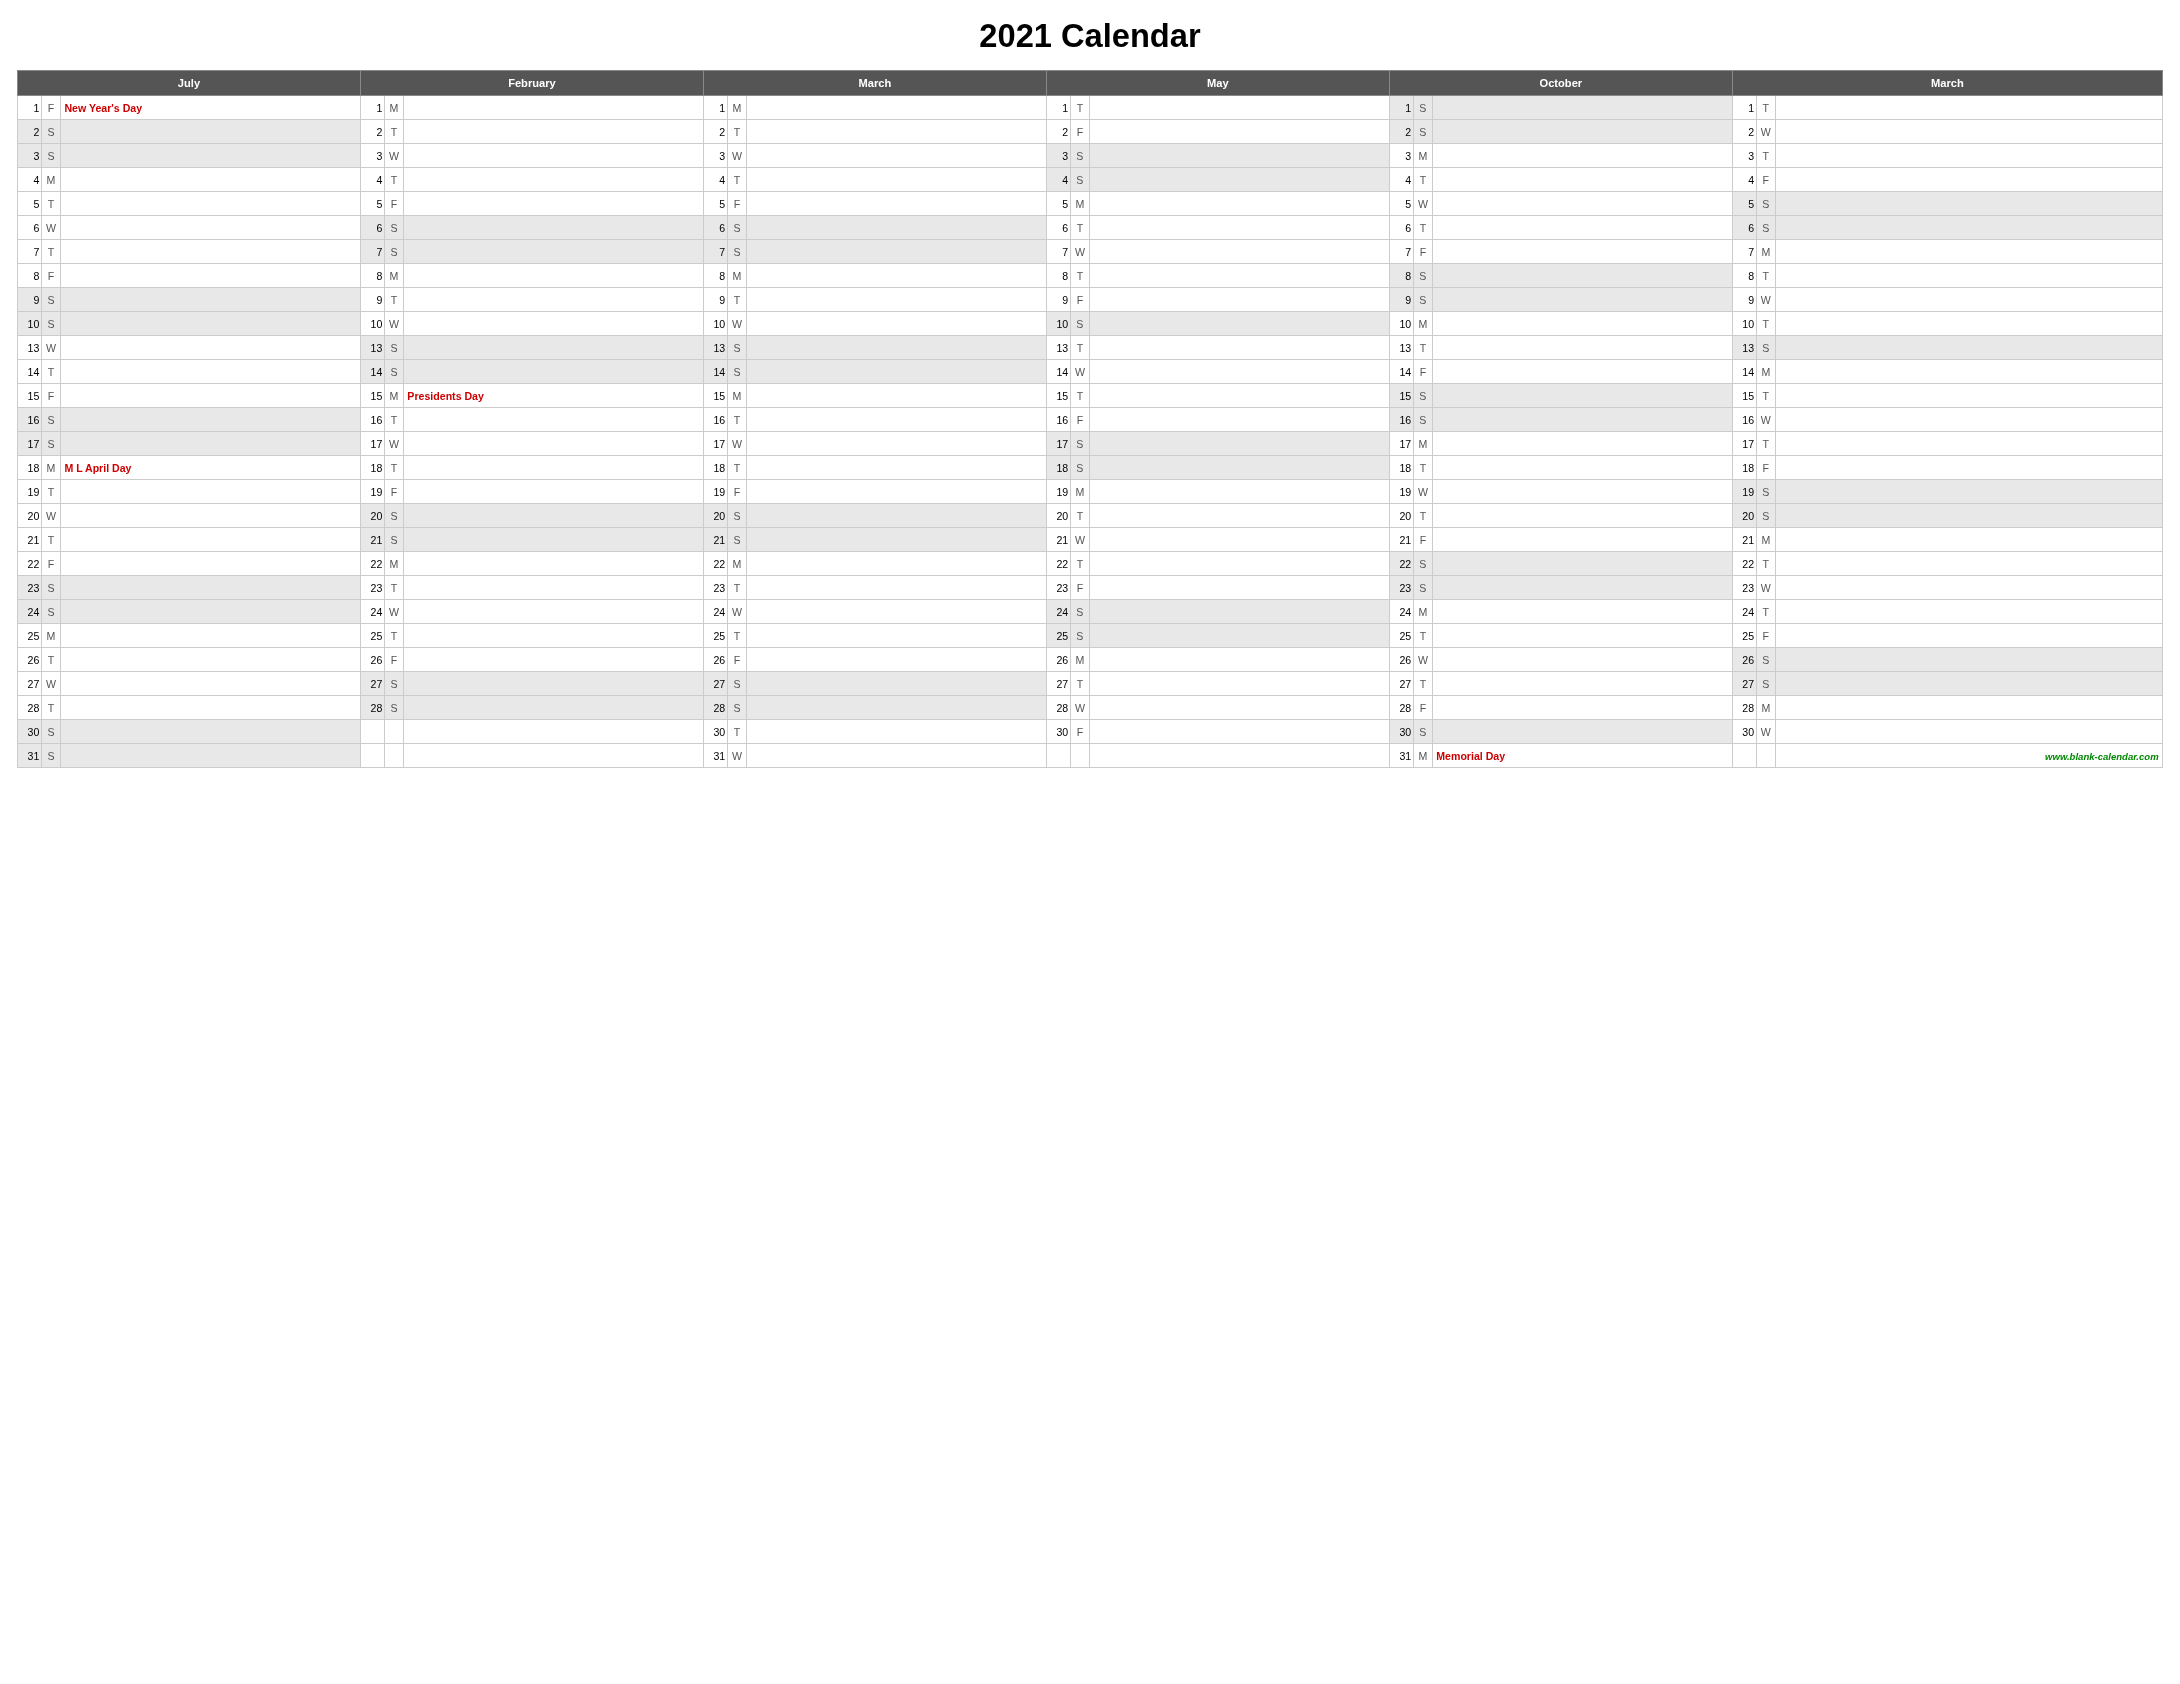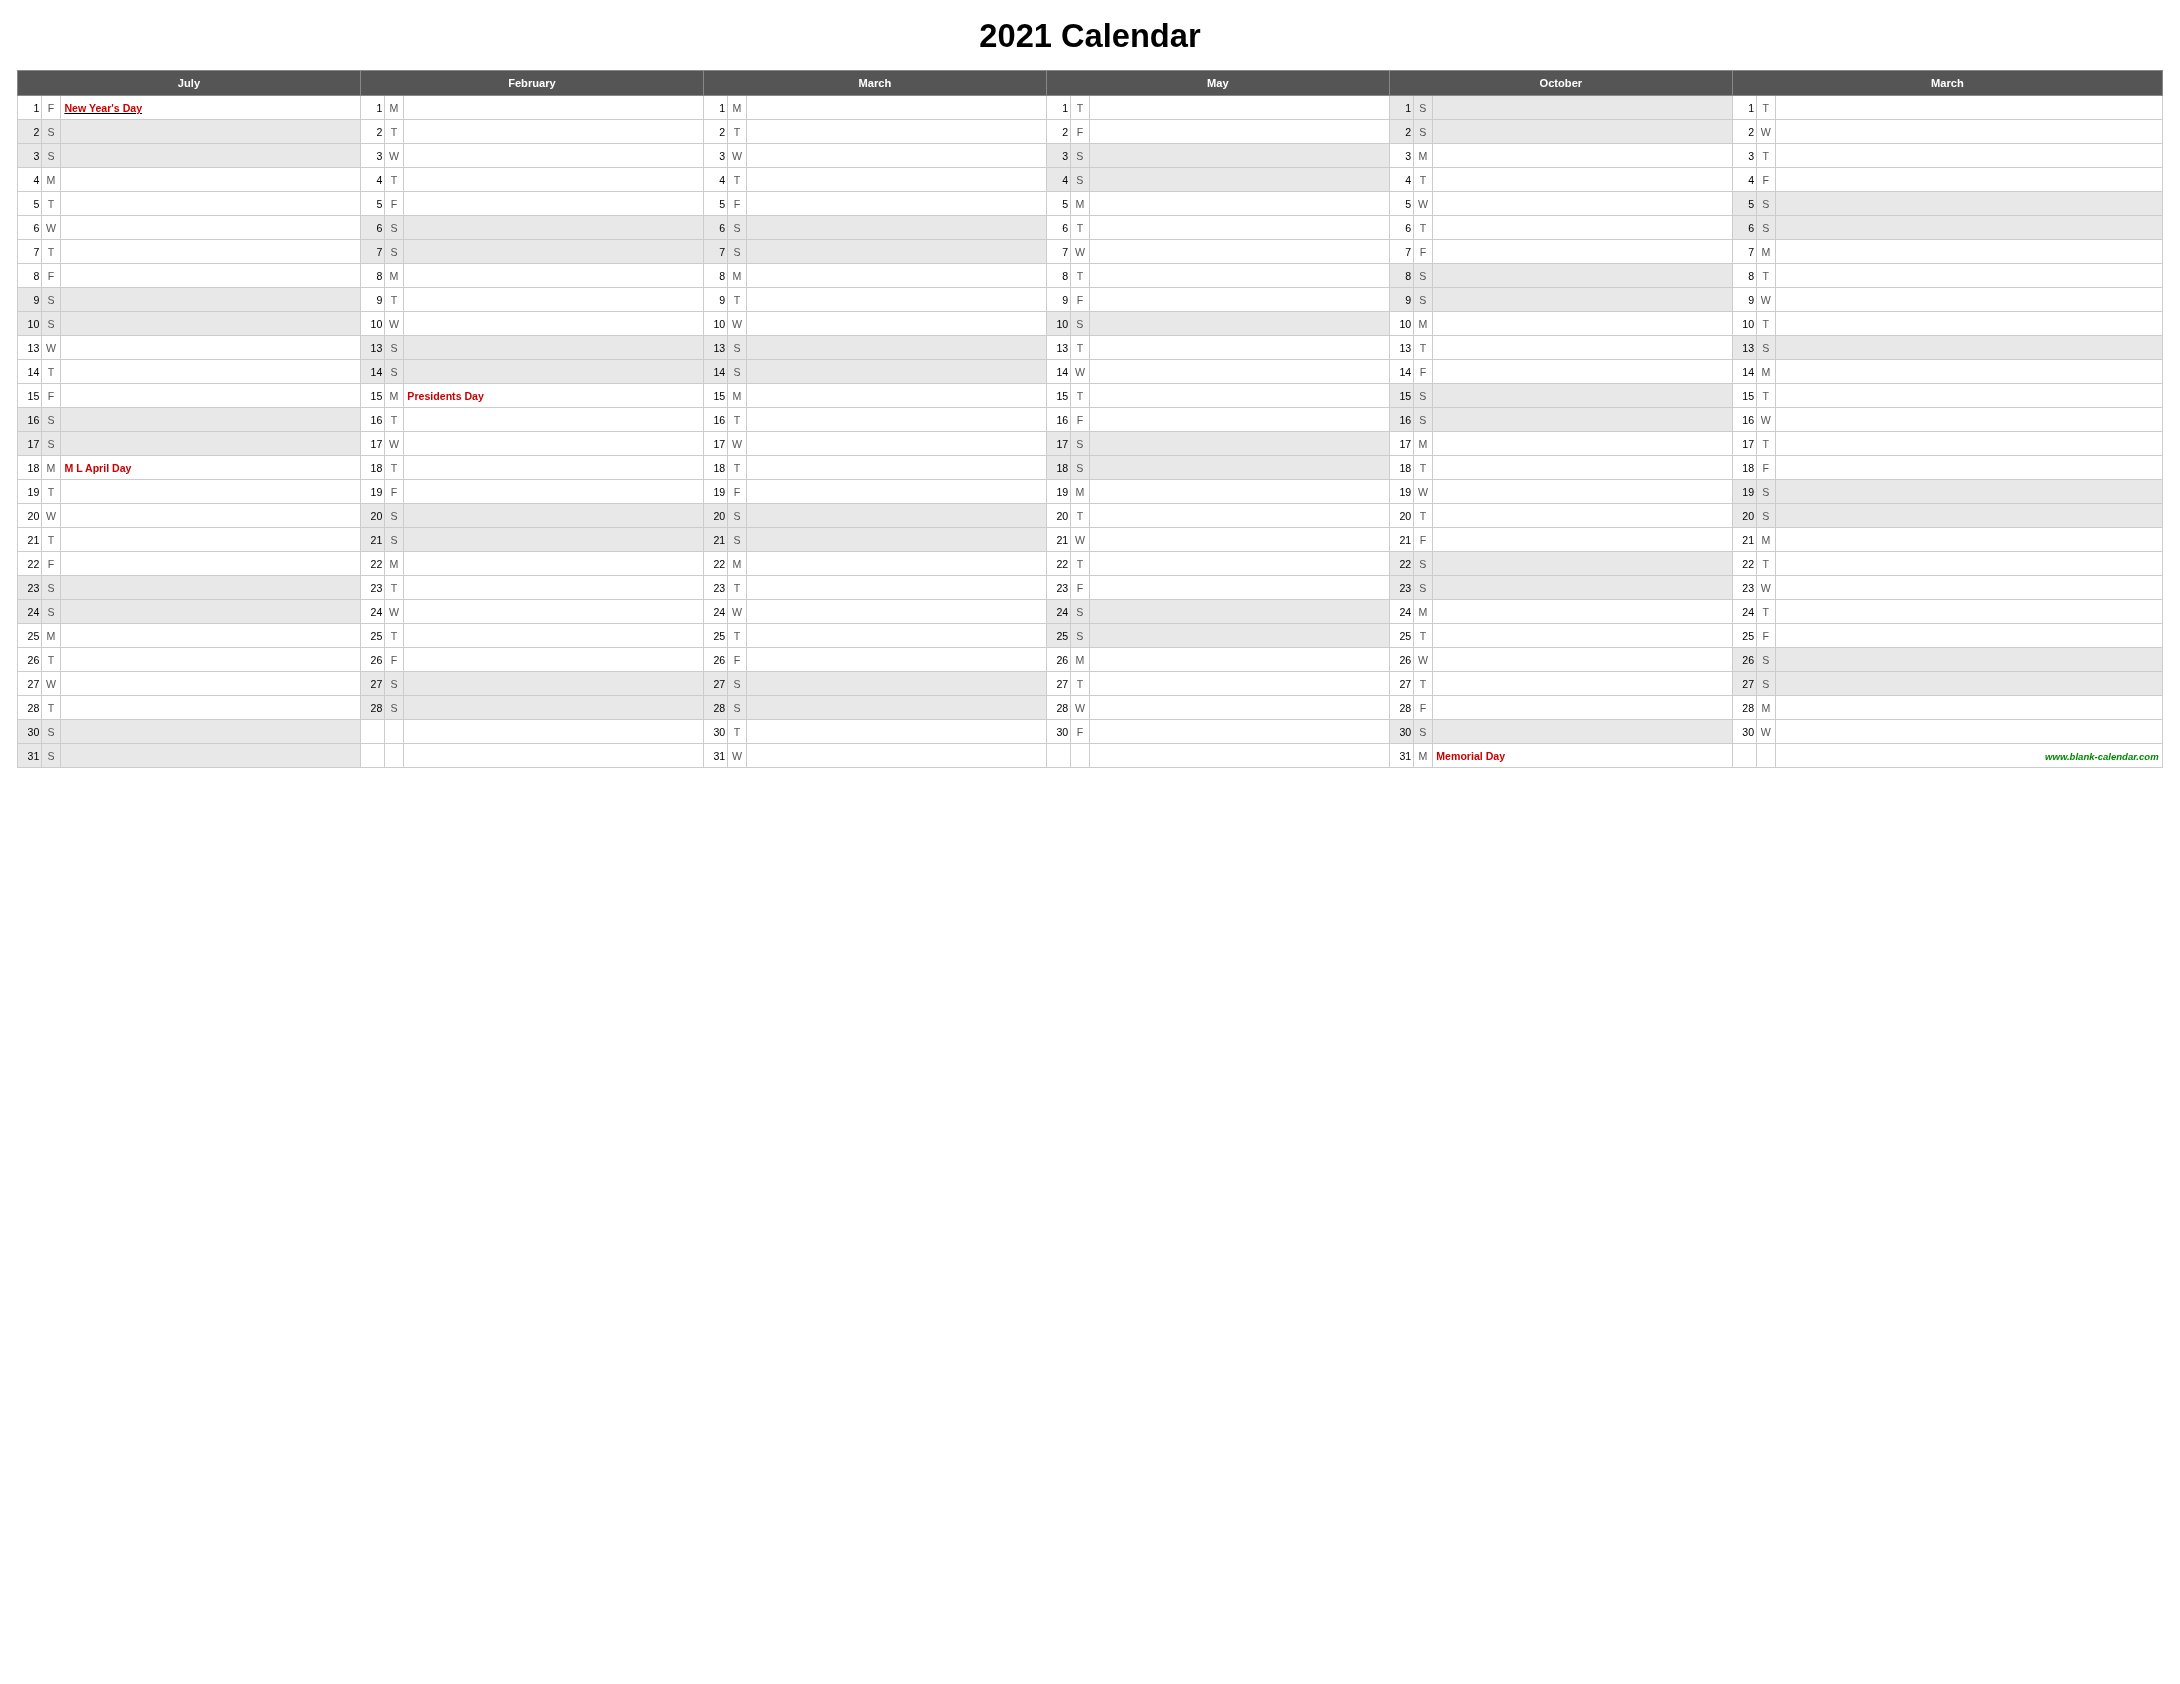--- a/index.html
+++ b/index.html
@@ -54,21 +54,21 @@
       <th colspan="3">March</th>
       <th colspan="3">May</th>
       <th colspan="3">October</th>
       <th colspan="3">March</th>
     </tr>
   </thead>
   <tbody id="calendar-body">
   <tr>
         <td style="text-align: right; width: 24px; padding-right: 1.7px; background: rgb(255, 255, 255);">1</td>
         <td style="width: 19px; color: rgb(85, 85, 85); text-align: center; background: rgb(255, 255, 255);">F</td>
-        <td style="min-width: 94px; background: rgb(255, 255, 255); text-decoration: underline;"><span style="color: rgb(204, 0, 0); font-weight: bold;">New Year's Day</span></td>
+        <td style="min-width: 94px; background: rgb(255, 255, 255);"><span style="color: rgb(204, 0, 0); font-weight: bold;">New Year's Day</span></td>
         <td style="text-align: right; width: 24px; padding-right: 1.7px; background: rgb(255, 255, 255);">1</td>
         <td style="width: 19px; color: rgb(85, 85, 85); text-align: center; background: rgb(255, 255, 255);">M</td>
         <td style="min-width: 94px; background: rgb(255, 255, 255);"></td>
         <td style="text-align: right; width: 24px; padding-right: 1.7px; background: rgb(255, 255, 255);">1</td>
         <td style="width: 19px; color: rgb(85, 85, 85); text-align: center; background: rgb(255, 255, 255);">M</td>
         <td style="min-width: 94px; background: rgb(255, 255, 255);"></td>
         <td style="text-align: right; width: 24px; padding-right: 1.7px; background: rgb(255, 255, 255);">1</td>
         <td style="width: 19px; color: rgb(85, 85, 85); text-align: center; background: rgb(255, 255, 255);">T</td>
         <td style="min-width: 94px; background: rgb(255, 255, 255);"></td>
         <td style="text-align: right; width: 24px; padding-right: 1.7px; background: rgb(232, 232, 232);">1</td>

